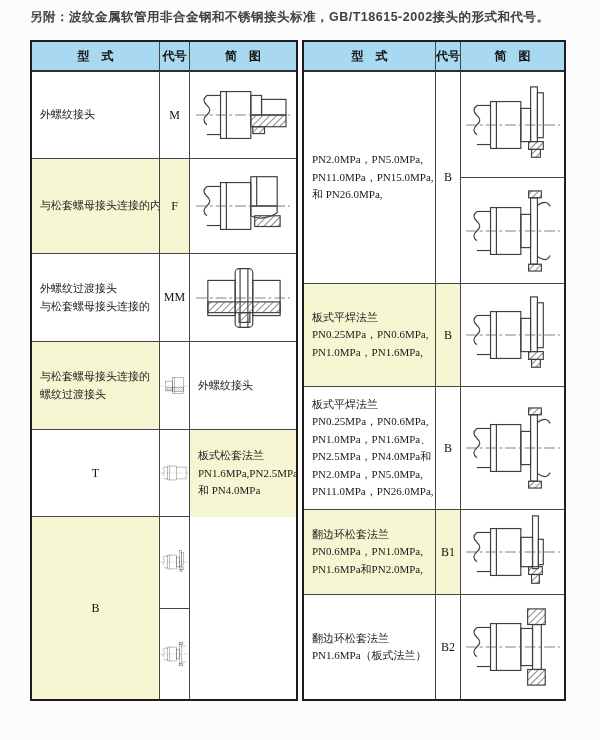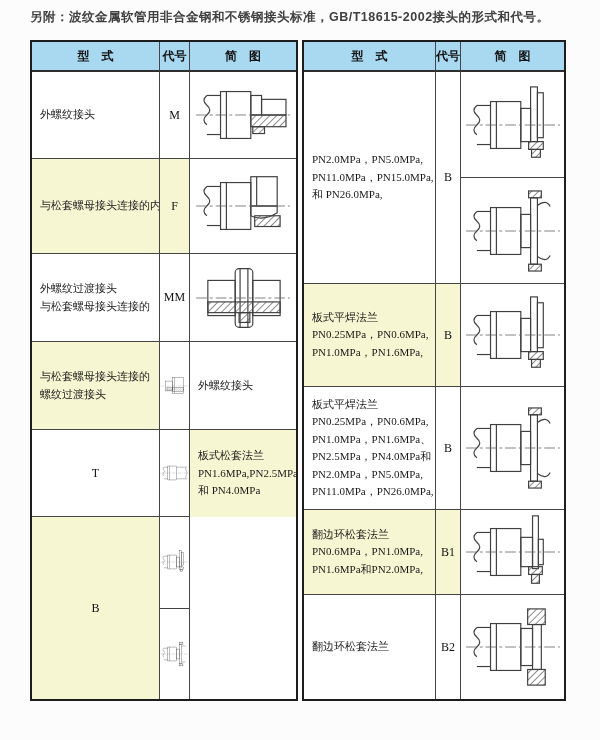--- a/index.html
+++ b/index.html
@@ -327,20 +327,21 @@
             <rect x="70" y="6" width="6" height="54"></rect>
             <rect x="76" y="30" width="5" height="26"></rect>
             <rect class="ht" x="66" y="58" width="14" height="8"></rect>
             <rect class="ht" x="69" y="66" width="8" height="9"></rect>
             <line class="cl" x1="2" y1="43" x2="98" y2="43"></line>
           </svg>
         </div>
       </div>
       <div class="cell tcell">
         <div class="tline">翻边环松套法兰</div>
+        <div class="tline">PN1.6MPa（板式法兰）</div>
       </div>
       <div class="cell ccell">B2</div>
       <div class="cell dcell">
         <div class="dsub">
           <svg class="dsvg" viewBox="0 0 100 86" width="100" height="84">
             <path d="M13,23 q-6,5 0,10 q6,5 0,10 q-6,5 0,10"></path>
             <line x1="13" y1="23" x2="27" y2="23"></line>
             <line x1="13" y1="63" x2="27" y2="63"></line>
             <rect x="27" y="19" width="31" height="48"></rect>
             <line x1="33" y1="19" x2="33" y2="67"></line>

